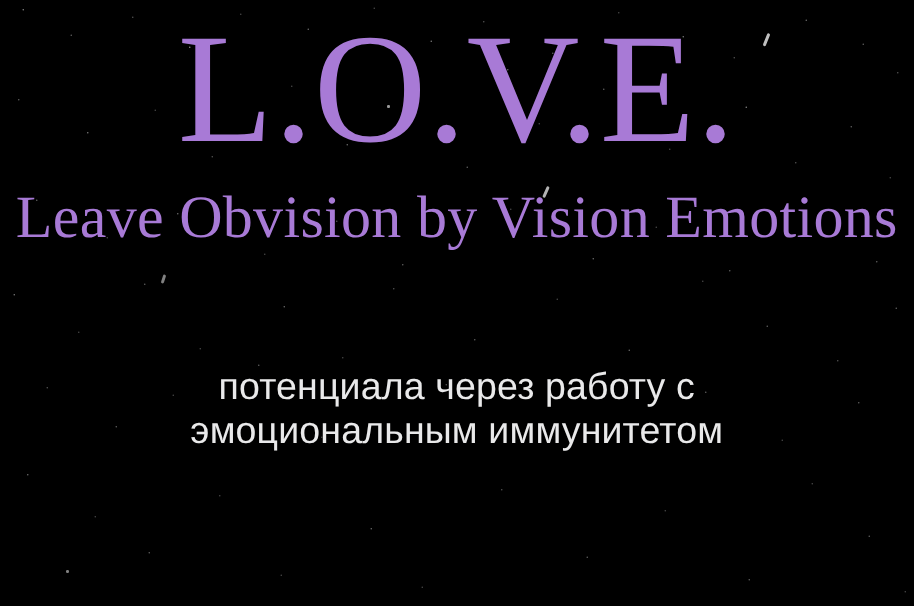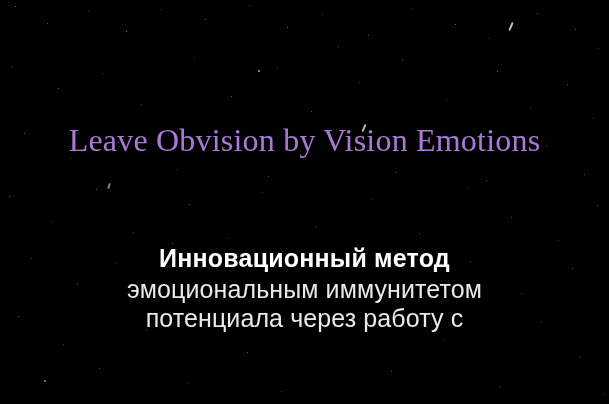--- a/index.html
+++ b/index.html
@@ -59,21 +59,21 @@
   }
 
   .brand-tagline {
     position: absolute;
     top: 123px;
     left: 0;
     width: 609px;
     text-align: center;
     font-family: "Liberation Serif", "DejaVu Serif", serif;
     font-weight: 400;
-    font-size: 32px;
+    font-size: 40px;
     line-height: 1.1;
     letter-spacing: 0.2px;
     color: #a87ad6;
     white-space: nowrap;
   }
 
   .pitch {
     position: absolute;
     top: 244px;
     left: 0;
@@ -189,23 +189,23 @@
       <div class="star" style="left: 338px; top: 46px; width: 1.2px; height: 1.2px; opacity: 0.45;"></div>
       <div class="star" style="left: 44px; top: 380px; width: 1.6px; height: 1.6px; opacity: 0.5;"></div>
       <div class="star" style="left: 172px; top: 243px; width: 1.2px; height: 1.2px; opacity: 0.4;"></div>
       <div class="streak" style="left: 510px; top: 22px; width: 2px; height: 9px; opacity: 0.75; transform: rotate(22deg);"></div>
       <div class="streak" style="left: 363px; top: 124px; width: 2px; height: 8px; opacity: 0.7; transform: rotate(24deg);"></div>
       <div class="streak" style="left: 108px; top: 183px; width: 2px; height: 6px; opacity: 0.5; transform: rotate(18deg);"></div>
     </div>
 
   <div class="content">
 
+    <div class="brand-title">L.O.V.E.</div>
 
     <div class="brand-tagline">Leave Obvision by Vision Emotions</div>
 
     <div class="pitch">
-      <div class="pitch-line headline">Инновационный метод</div>
+      <div class="pitch-line">потенциала через работу с</div>
       <div class="pitch-line">эмоциональным иммунитетом</div>
-      <div class="pitch-line">потенциала через работу с</div>
     </div>
 
   </div>
 </div>
 
 </body></html>

